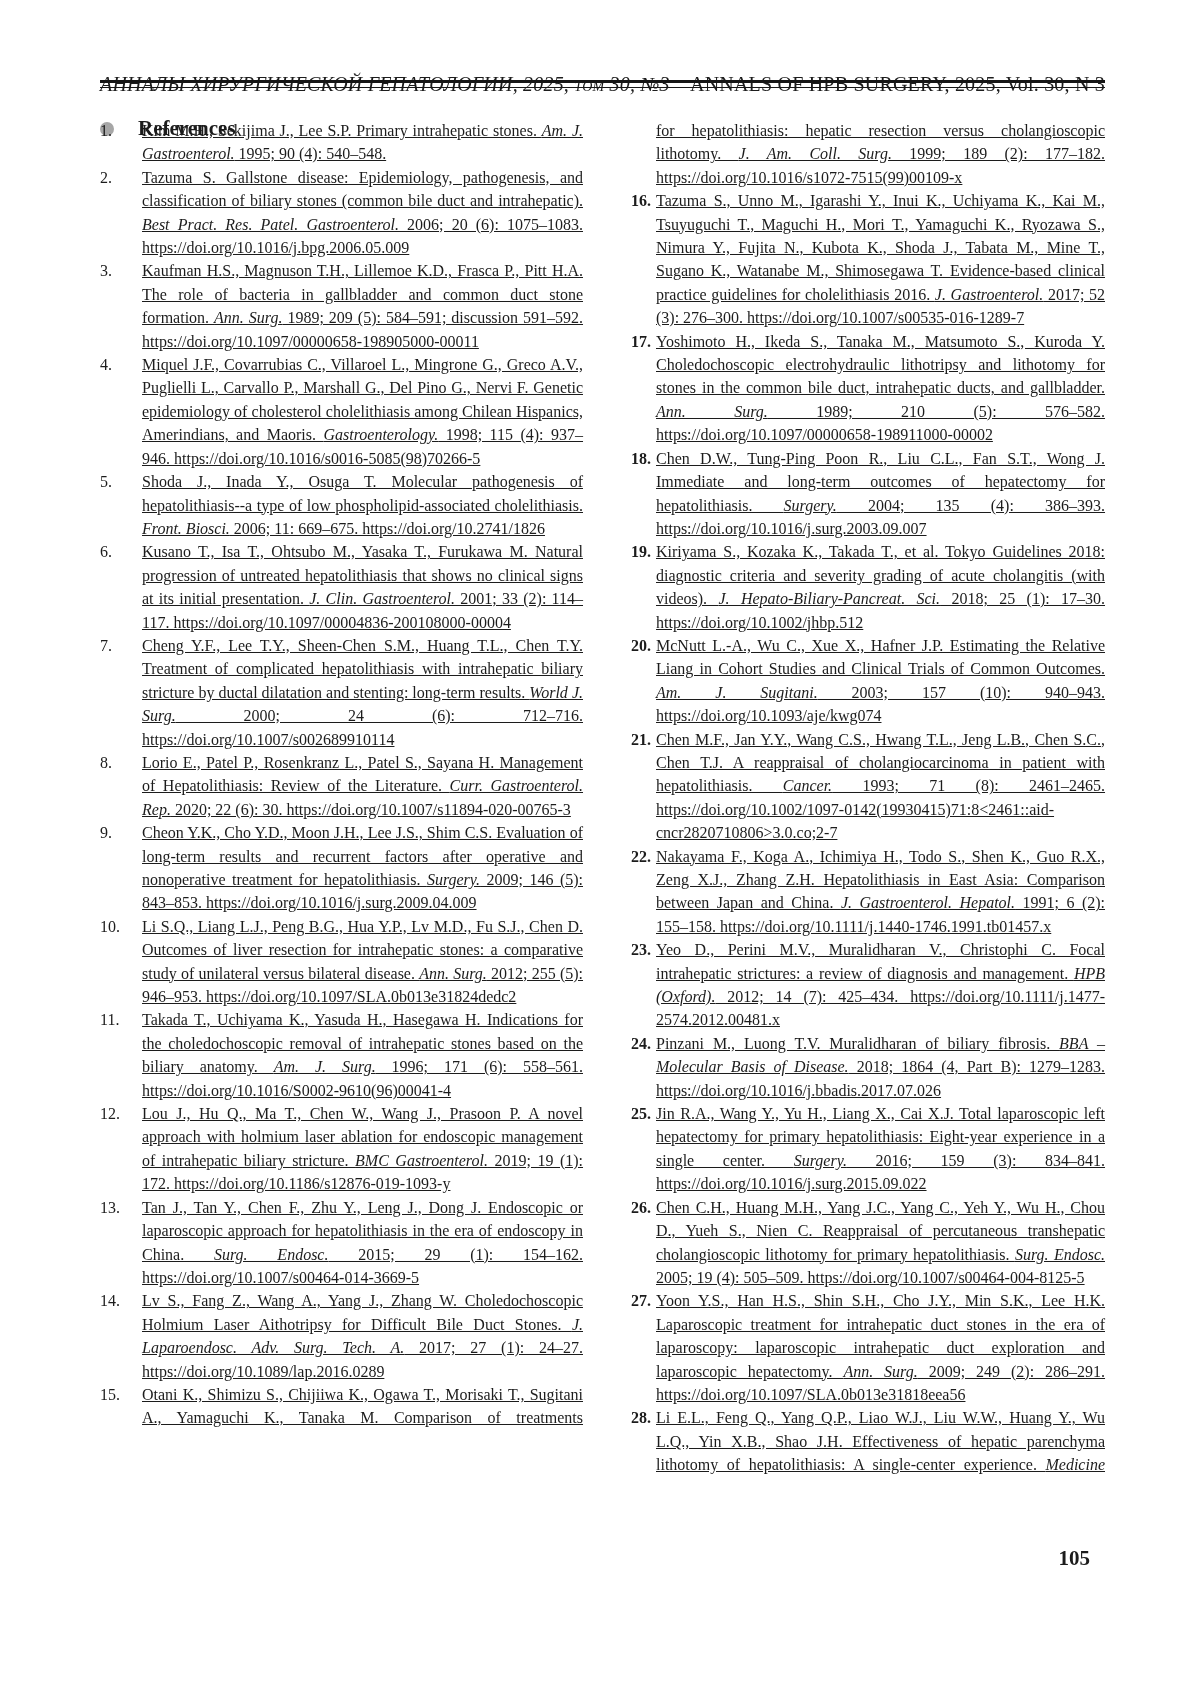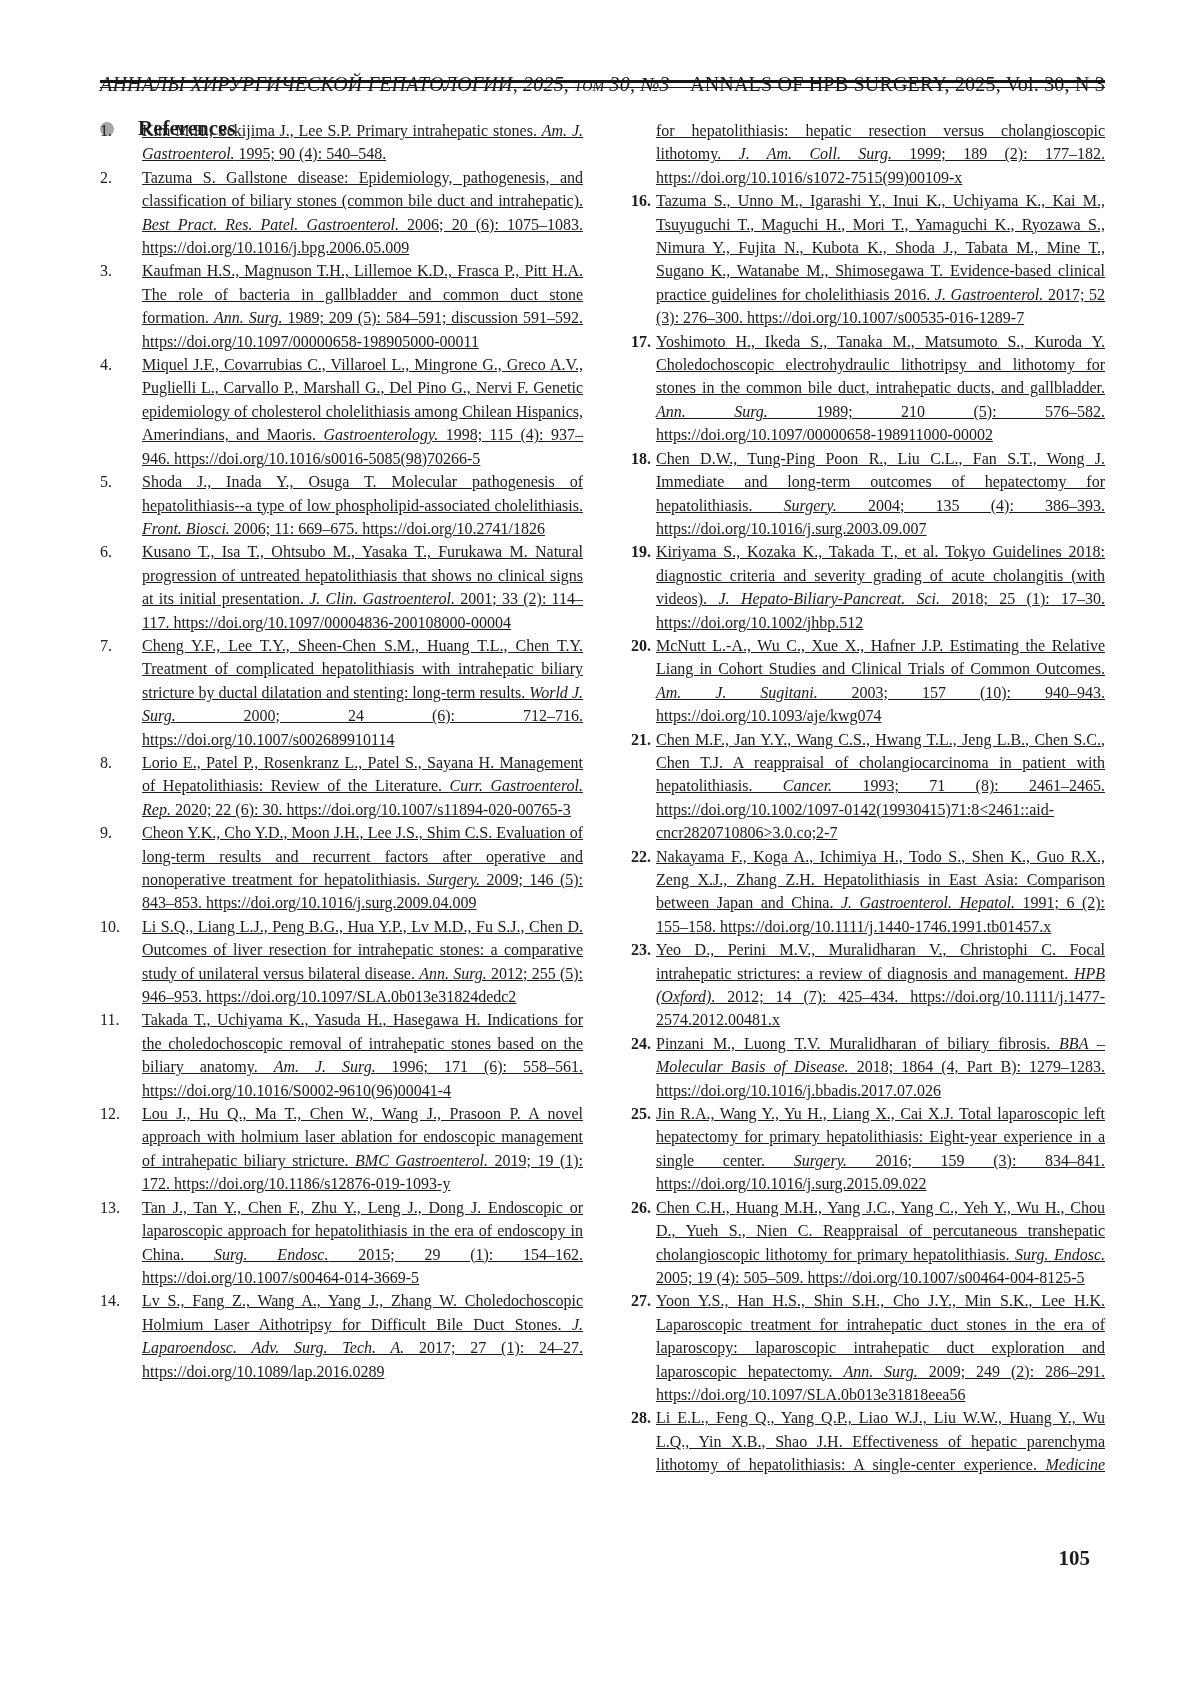--- a/index.html
+++ b/index.html
@@ -109,20 +109,24 @@
           <div class="ref-text"><span>Lou J., Hu Q., Ma T., Chen W., Wang J., Prasoon P. A novel approach with holmium laser ablation for endoscopic management of intrahepatic biliary stricture. </span><em>BMC Gastroenterol.</em><span> 2019; 19 (1): 172. https://doi.org/10.1186/s12876-019-1093-y</span></div>
         </div>
         <div class="ref">
           <span class="ref-num">13.</span>
           <div class="ref-text"><span>Tan J., Tan Y., Chen F., Zhu Y., Leng J., Dong J. Endoscopic or laparoscopic approach for hepatolithiasis in the era of endoscopy in China. </span><em>Surg. Endosc.</em><span> 2015; 29 (1): 154–162. https://doi.org/10.1007/s00464-014-3669-5</span></div>
         </div>
         <div class="ref">
           <span class="ref-num">14.</span>
           <div class="ref-text"><span>Lv S., Fang Z., Wang A., Yang J., Zhang W. Choledochoscopic Holmium Laser Aithotripsy for Difficult Bile Duct Stones. </span><em>J. Laparoendosc. Adv. Surg. Tech. A.</em><span> 2017; 27 (1): 24–27. https://doi.org/10.1089/lap.2016.0289</span></div>
         </div>
+        <div class="ref flush">
+          <span class="ref-num">15.</span>
+          <div class="ref-text"><span>Otani K., Shimizu S., Chijiiwa K., Ogawa T., Morisaki T., Sugitani A., Yamaguchi K., Tanaka M. Comparison of treatments</span></div>
+        </div>
       </div>
     <div class="col col-right">
         <div class="ref">
           <span class="ref-num"></span>
           <div class="ref-text"><span>for hepatolithiasis: hepatic resection versus cholangioscopic lithotomy. </span><em>J. Am. Coll. Surg.</em><span> 1999; 189 (2): 177–182. https://doi.org/10.1016/s1072-7515(99)00109-x</span></div>
         </div>
         <div class="ref">
           <span class="ref-num">16.</span>
           <div class="ref-text"><span>Tazuma S., Unno M., Igarashi Y., Inui K., Uchiyama K., Kai M., Tsuyuguchi T., Maguchi H., Mori T., Yamaguchi K., Ryozawa S., Nimura Y., Fujita N., Kubota K., Shoda J., Tabata M., Mine T., Sugano K., Watanabe M., Shimosegawa T. Evidence-based clinical practice guidelines for cholelithiasis 2016. </span><em>J. Gastroenterol.</em><span> 2017; 52 (3): 276–300. https://doi.org/10.1007/s00535-016-1289-7</span></div>
         </div>

